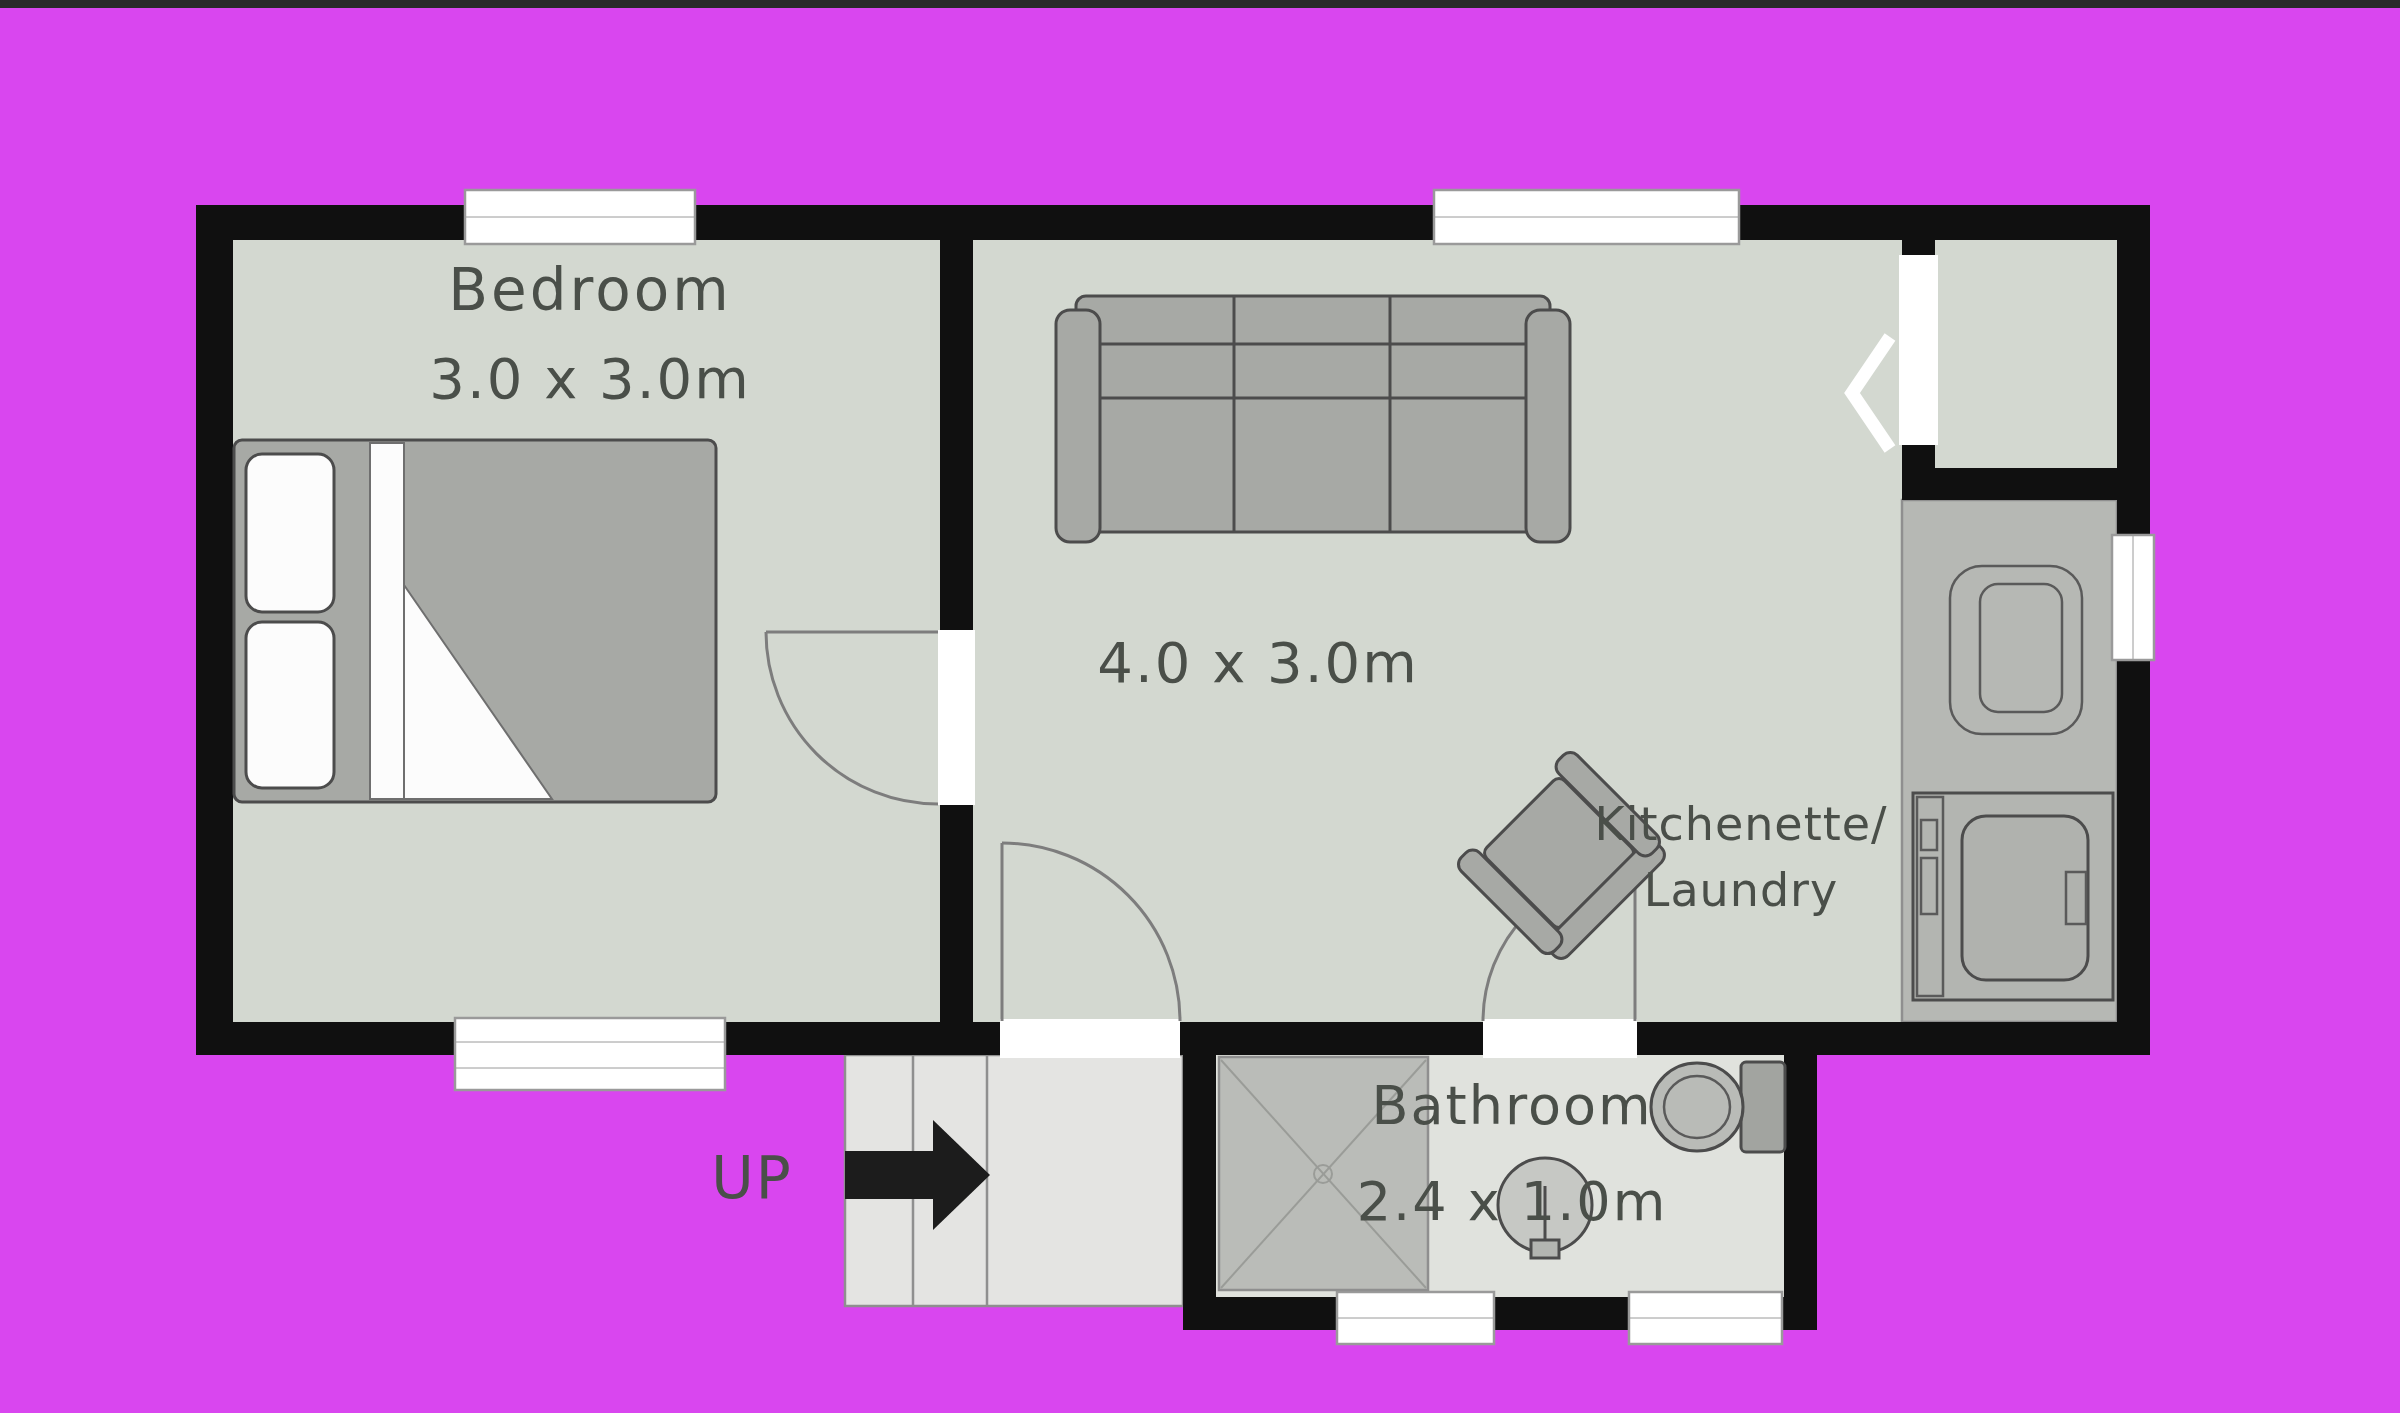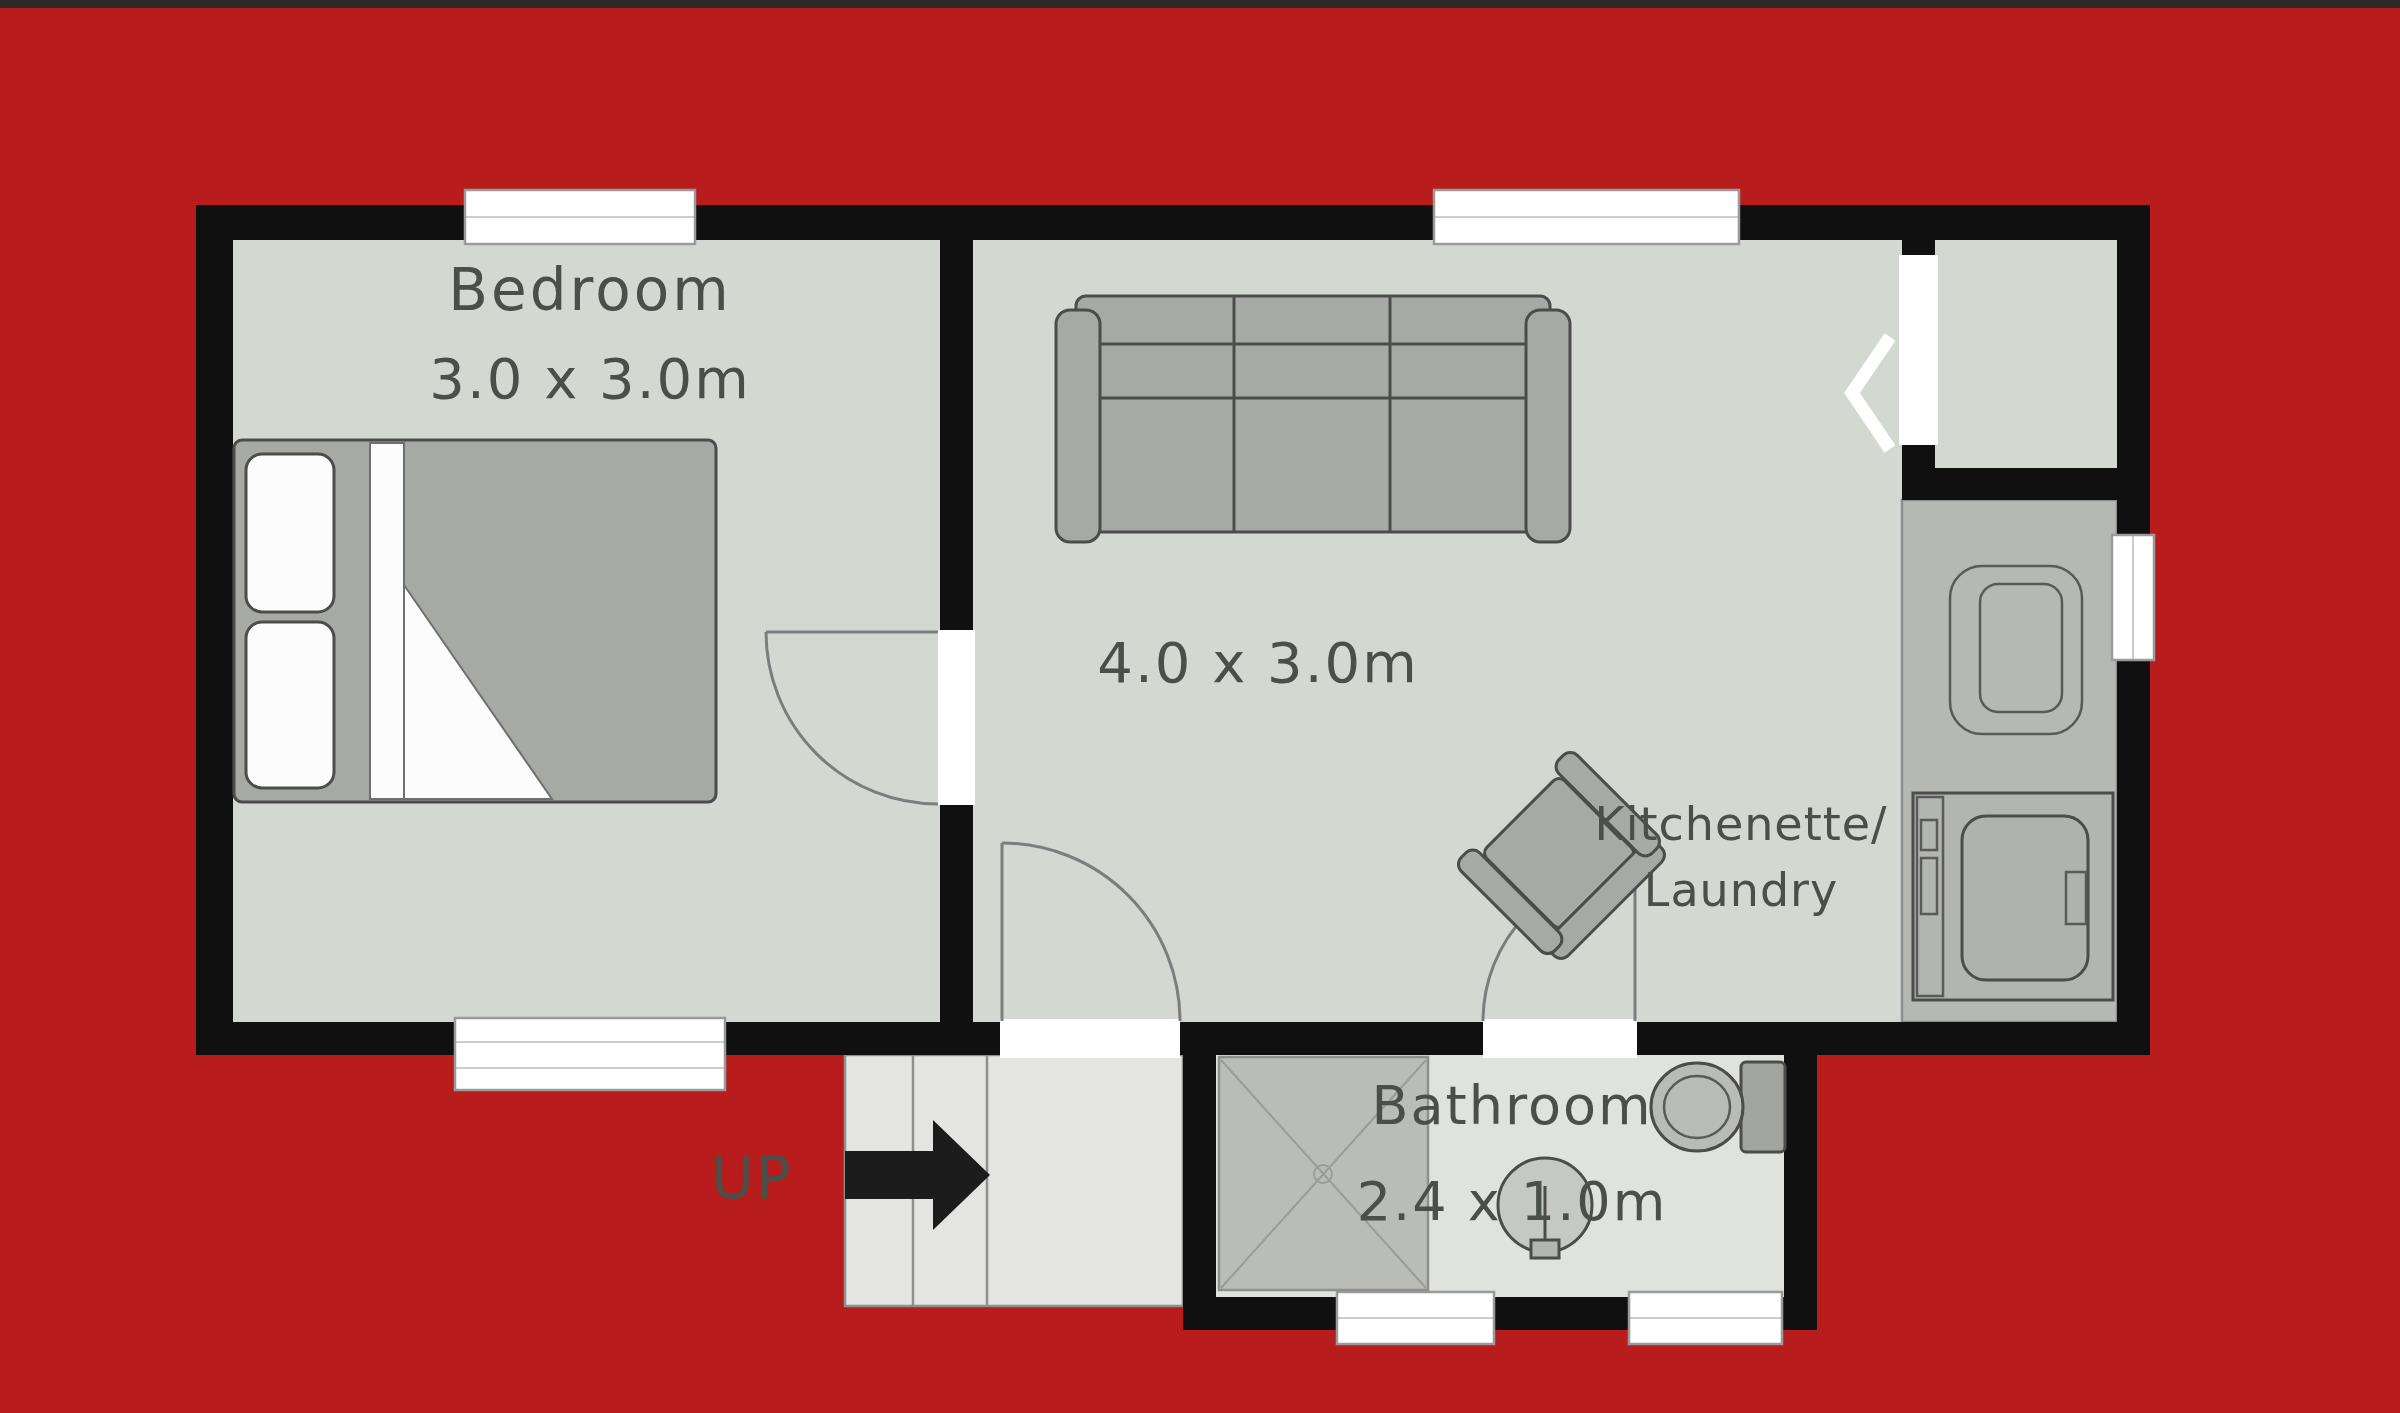--- a/index.html
+++ b/index.html
@@ -1,16 +1,16 @@
 <!DOCTYPE html>
 <html><head>
 <meta charset="utf-8">
 <style>
   html,body{margin:0;padding:0;background:#ffffff;}
-  .canvas{position:relative;width:2400px;height:1413px;background:#b91c1c;overflow:hidden;}
+  .canvas{position:relative;width:2400px;height:1413px;background:#d946ef;overflow:hidden;}
   svg{position:absolute;left:0;top:0;}
   svg text{font-family:"DejaVu Sans","Liberation Sans",sans-serif;font-weight:500;}
   .t-room{font-size:58px;letter-spacing:3px;}
   .t-dim{font-size:56px;letter-spacing:2px;}
   .t-kitch{font-size:46px;letter-spacing:1px;}
   .t-bath{font-size:54px;letter-spacing:2px;}
   .t-up{font-size:58px;letter-spacing:2px;}
   .furn-s{stroke:#4c4c4c;stroke-width:3;}
   .furn-line{stroke:#4c4c4c;stroke-width:3;fill:none;}
   .thin-s{stroke:#5a5a5a;stroke-width:2.5;fill:none;}

